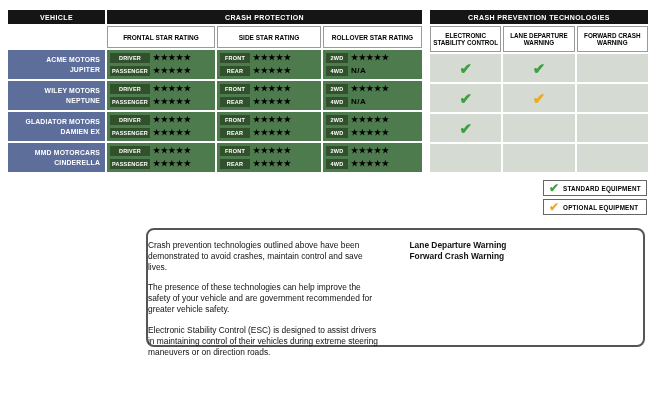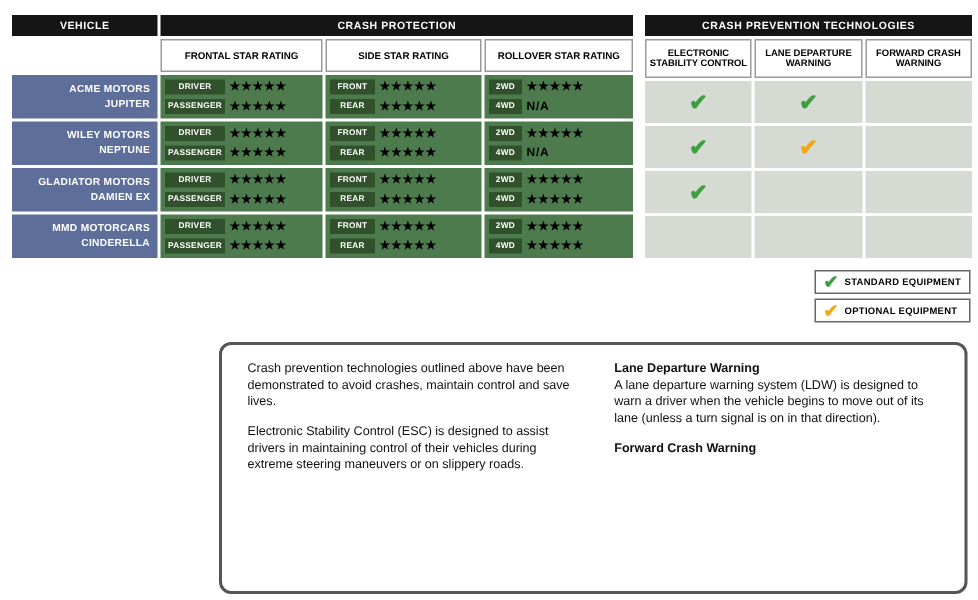--- a/index.html
+++ b/index.html
@@ -43,22 +43,22 @@
   .check-optional { color:var(--optional-check,#f0a818); }
 
   
   .legend { position:absolute; left:543px; top:180px; display:flex; flex-direction:column; gap:3px; }
   .legend-item { display:flex; align-items:center; gap:4px; background:#fff; border:1px solid #666;
                  padding:1px 5px; height:16px; }
   .legend-check { font-size:12px; font-weight:bold; line-height:1; }
   .legend-label { font-size:6.3px; font-weight:bold; color:#000; letter-spacing:.2px; }
 
   
-  .info-box { position:absolute; left:146px; top:228px; width:499px; height:168px; background:#fff;
-              border:2px solid #555; border-radius:8px; padding:10px 17px; display:flex; gap:28px; }
+  .info-box { position:absolute; left:146px; top:228px; width:499px; height:119px; background:#fff;
+              border:2px solid #555; border-radius:8px; padding:10px 0; display:flex; gap:28px; }
   .info-col { flex:1; font-size:8.4px; line-height:1.32; color:#111; }
   .info-col p { margin:0 0 9px 0; }
   .info-col .heading { font-weight:bold; margin:0; }
 </style>
 </head>
 <body>
 
 <div class="page">
 
   <div class="ltable">
@@ -260,22 +260,22 @@
     </div>
     <div class="legend-item">
       <span class="legend-check check-optional">✔</span>
       <span class="legend-label">OPTIONAL EQUIPMENT</span>
     </div>
   </div>
 
   <div class="info-box">
     <div class="info-col">
       <p>Crash prevention technologies outlined above have been demonstrated to avoid crashes, maintain control and save lives.</p>
-      <p>Electronic Stability Control (ESC) is designed to assist drivers in maintaining control of their vehicles during extreme steering maneuvers or on slippery roads.</p>
+      <p>The presence of these technologies can help improve the safety of your vehicle and are government recommended for greater vehicle safety.</p>
+      <p>Electronic Stability Control (ESC) is designed to assist drivers in maintaining control of their vehicles during extreme steering maneuvers or on direction roads.</p>
     </div>
     <div class="info-col">
       <p class="heading">Lane Departure Warning</p>
-      <p>A lane departure warning system (LDW) is designed to warn a driver when the vehicle begins to move out of its lane (unless a turn signal is on in that direction).</p>
       <p class="heading">Forward Crash Warning</p>
     </div>
   </div>
 
 </div>
 
 </body></html>

